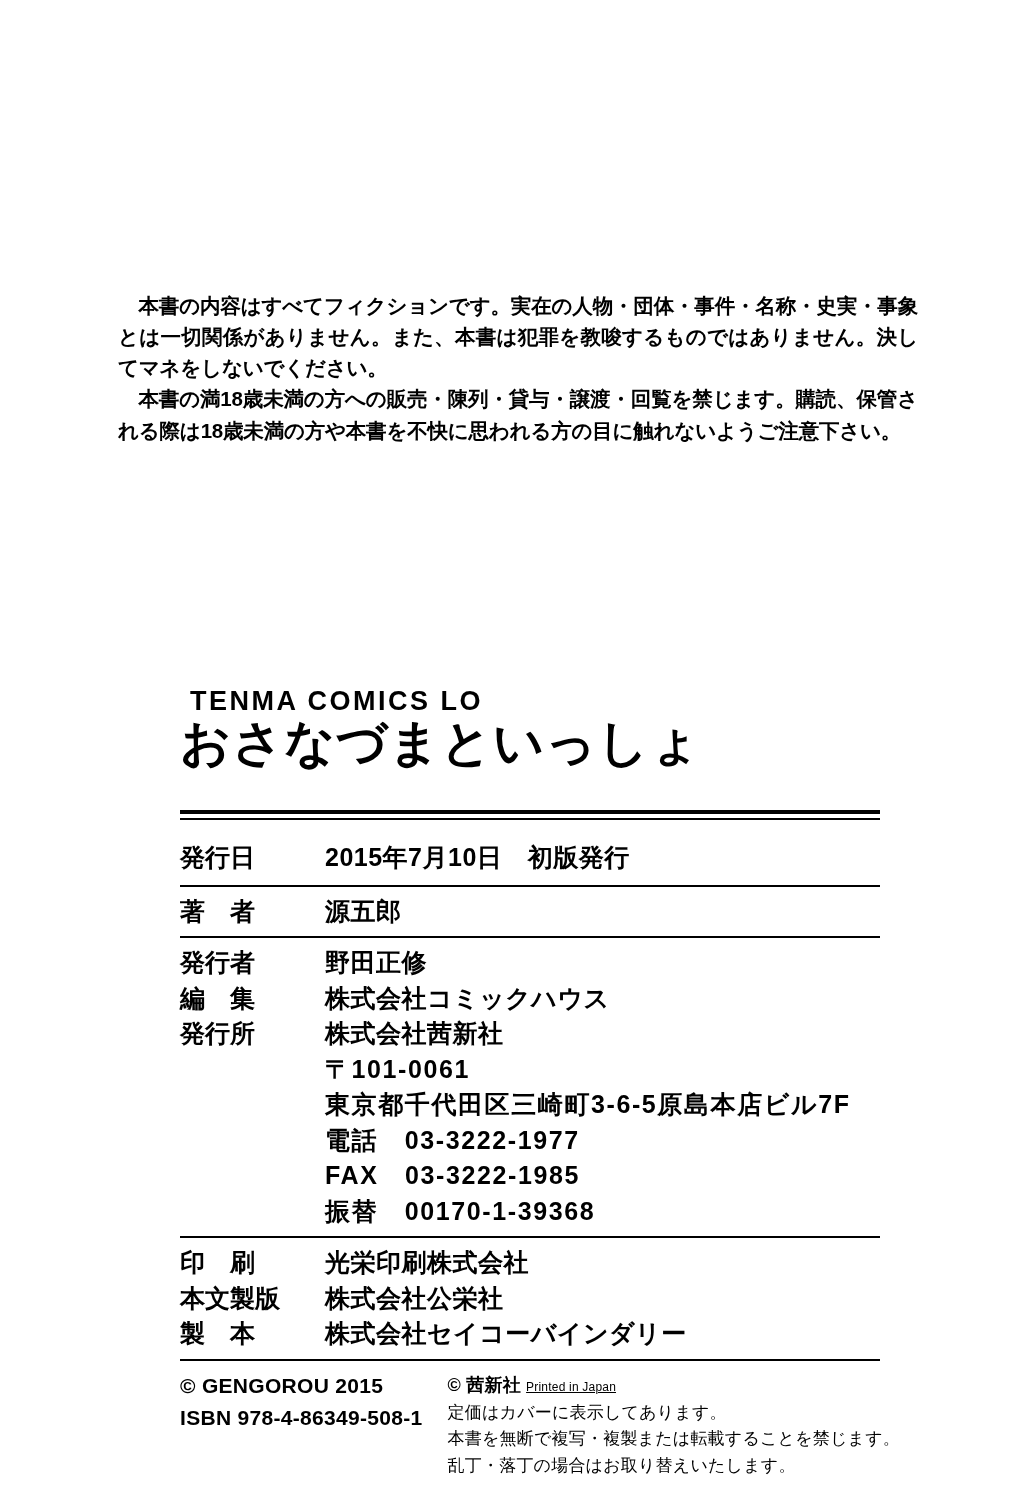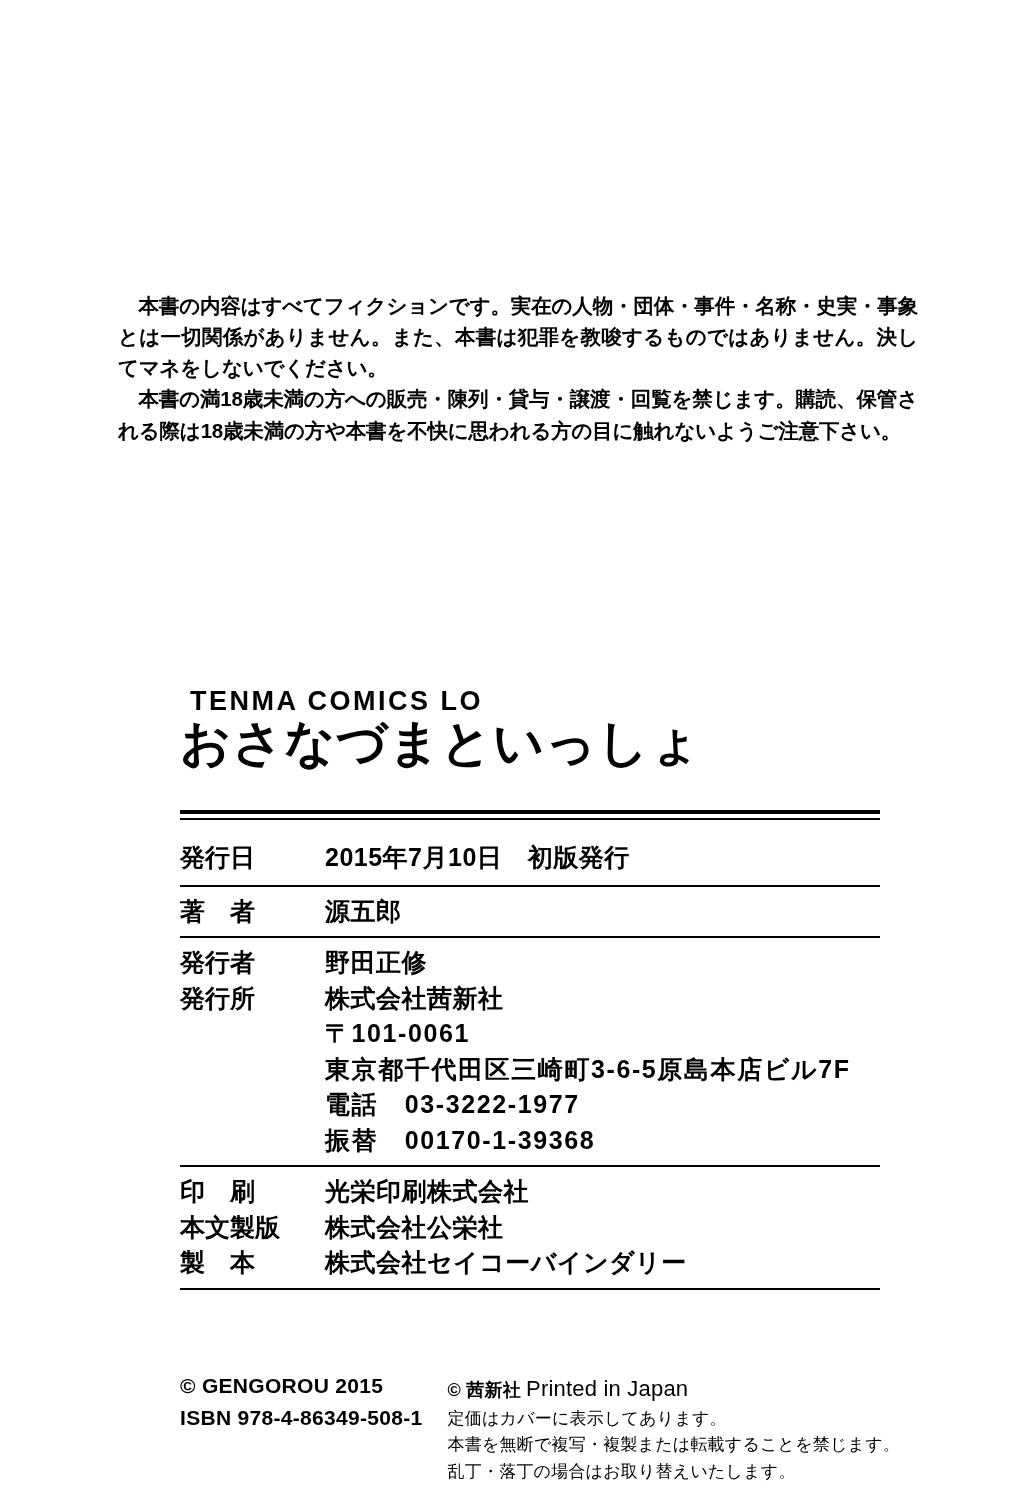--- a/index.html
+++ b/index.html
@@ -140,21 +140,22 @@
     letter-spacing: 0.2px;
     font-weight: 400;
     padding-top: 2px;
   }
   .footer-right .top-line {
     font-weight: 700;
     font-size: 18px;
   }
   .footer-right .top-line .pij {
     font-weight: 400;
-    font-size: 22px;
+    font-size: 12px;
+    text-decoration: underline;
   }
 </style>
 </head>
 <body>
 
 <section id="disclaimer">
   <p>本書の内容はすべてフィクションです。実在の人物・団体・事件・名称・史実・事象とは一切関係がありません。また、本書は犯罪を教唆するものではありません。決してマネをしないでください。</p>
   <p>本書の満18歳未満の方への販売・陳列・貸与・譲渡・回覧を禁じます。購読、保管される際は18歳未満の方や本書を不快に思われる方の目に触れないようご注意下さい。</p>
 </section>
 
@@ -181,34 +182,42 @@
       <span class="lbl">著　者</span>
       <span class="val">源五郎</span>
     </div>
     <div class="sep-line"></div>
 
     <div class="row">
       <span class="lbl">発行者</span>
       <span class="val">野田正修</span>
     </div>
     <div class="row">
+      <span class="lbl">編　集</span>
+      <span class="val">株式会社コミックハウス</span>
+    </div>
+    <div class="row">
       <span class="lbl">発行所</span>
       <span class="val">株式会社茜新社</span>
     </div>
     <div class="row addr">
       <span class="lbl plain"></span>
       <span class="val">〒101-0061</span>
     </div>
     <div class="row addr">
       <span class="lbl plain"></span>
       <span class="val">東京都千代田区三崎町3-6-5原島本店ビル7F</span>
     </div>
     <div class="row addr">
       <span class="lbl plain"></span>
       <span class="val">電話　03-3222-1977</span>
+    </div>
+    <div class="row addr">
+      <span class="lbl plain"></span>
+      <span class="val">FAX　03-3222-1985</span>
     </div>
     <div class="row addr">
       <span class="lbl plain"></span>
       <span class="val">振替　00170-1-39368</span>
     </div>
     <div class="sep-line"></div>
 
     <div class="row">
       <span class="lbl">印　刷</span>
       <span class="val">光栄印刷株式会社</span>

